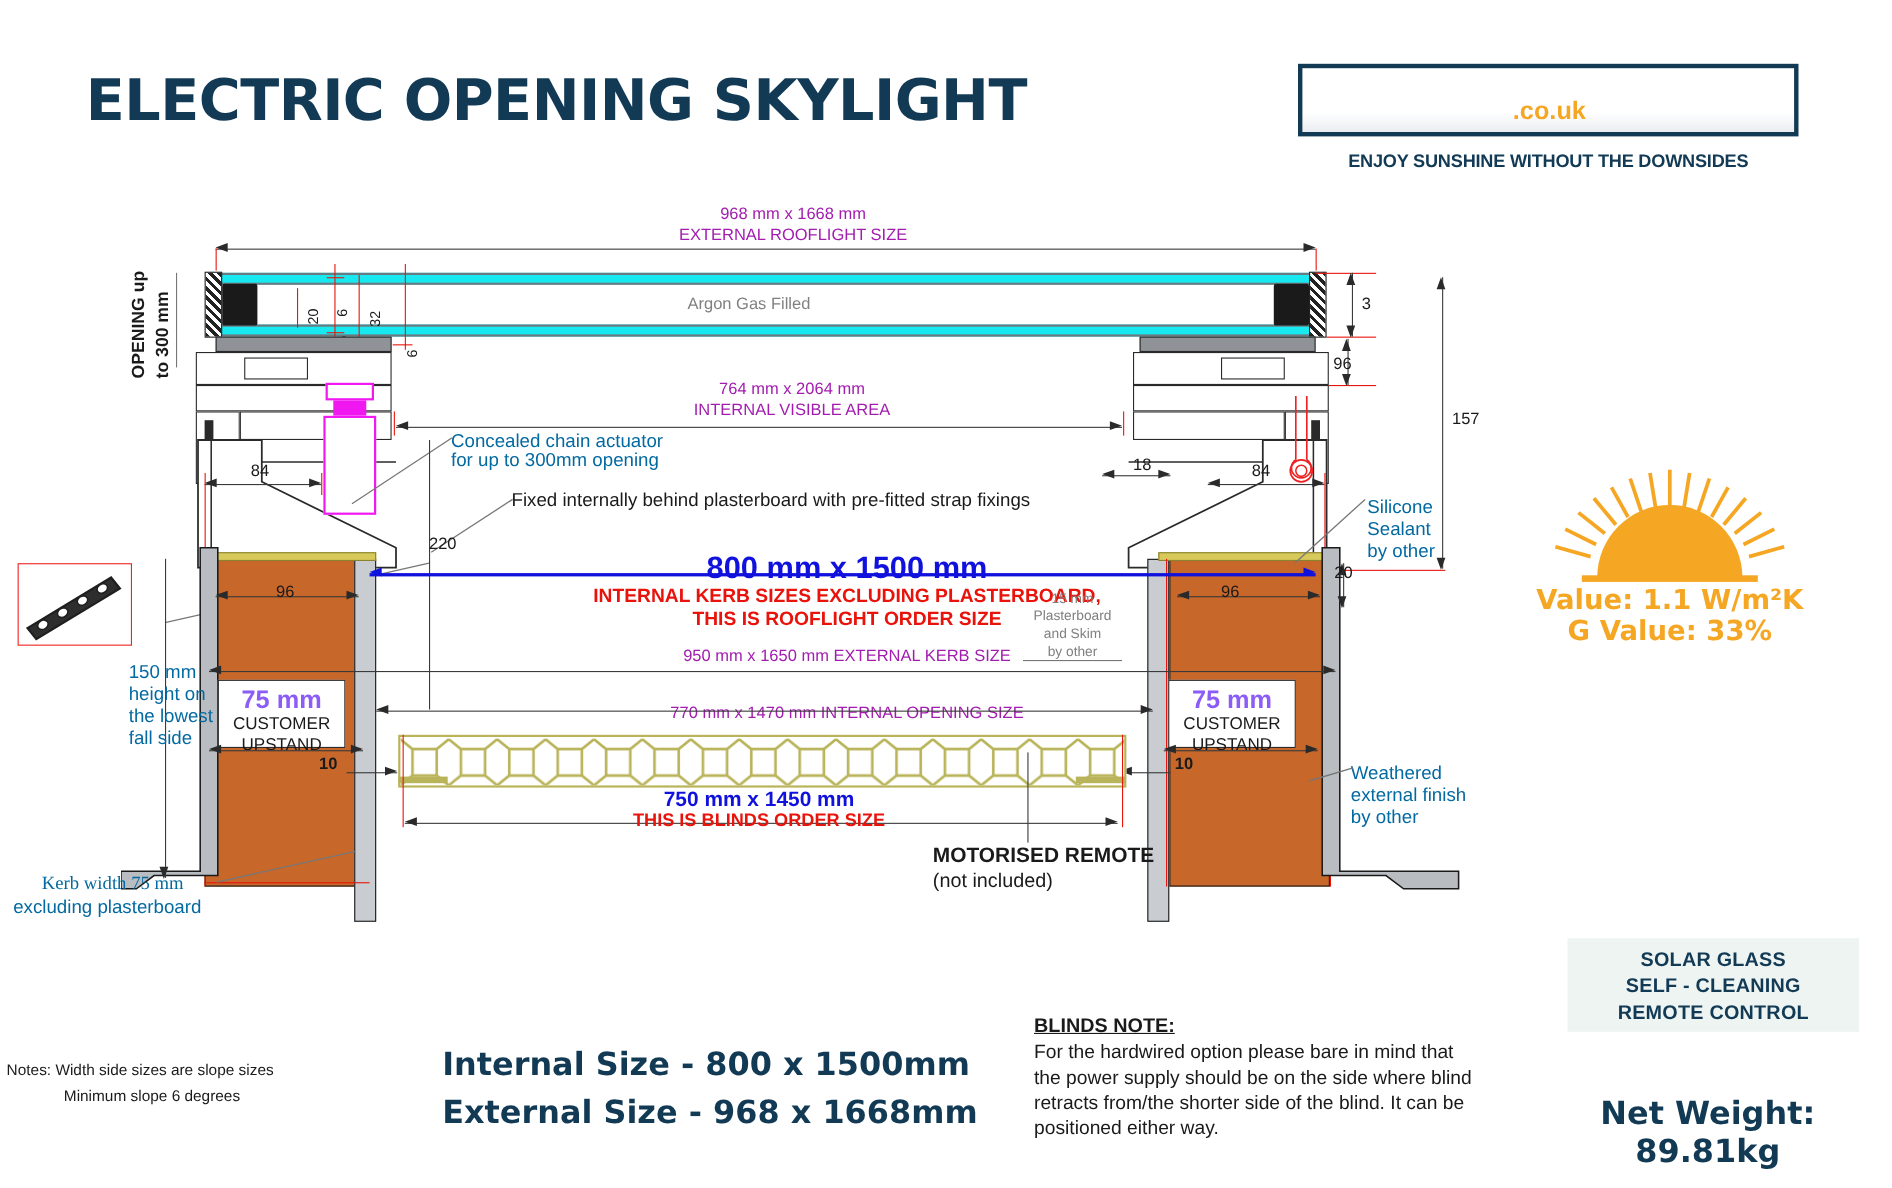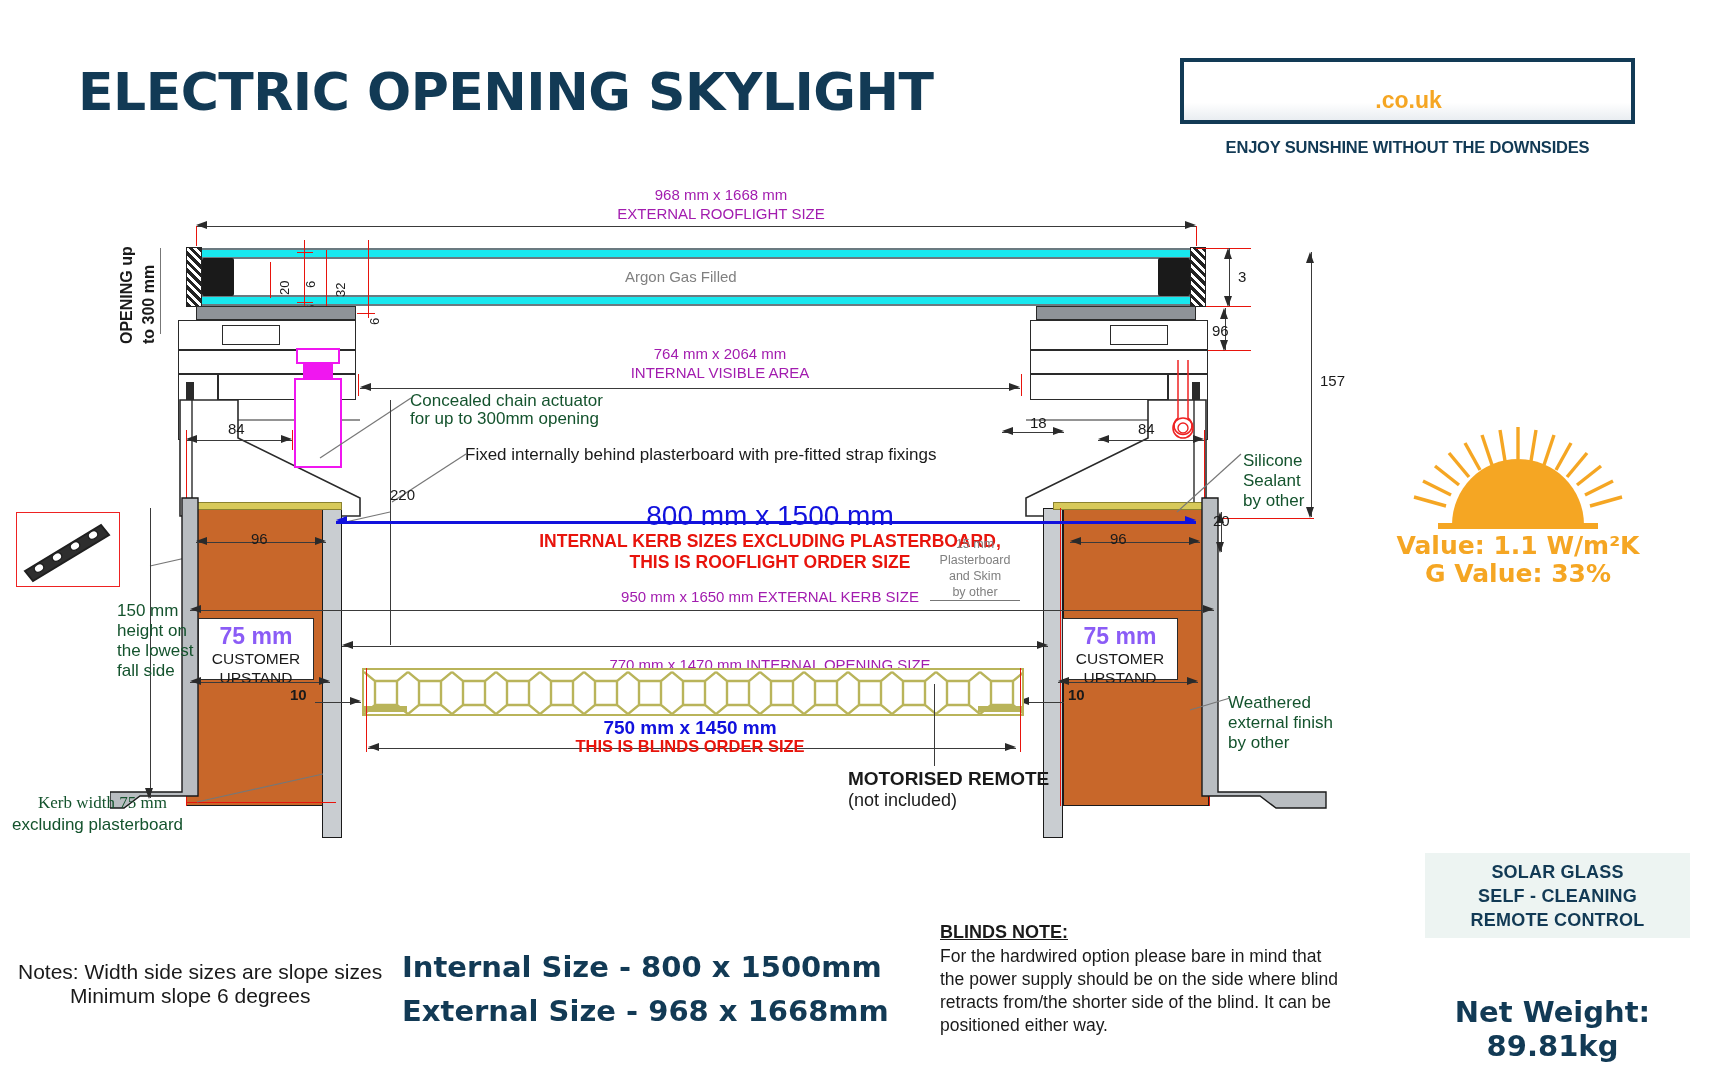--- a/index.html
+++ b/index.html
@@ -35,21 +35,21 @@
     align-self:flex-end; margin-bottom:6px;
   }
   #logo-tagline {
     left:1180px; top:138px; width:455px; text-align:center;
     font-size:16.5px; font-weight:bold; color:#123a55; letter-spacing:-0.2px;
   }
 
   
   .dimtext { font-size:15px; color:#1a1a1a; white-space:nowrap; }
   .dimtext-c { font-size:15px; color:#a21caf; text-align:center; white-space:nowrap; }
-  .graytext { font-size:17px; color:#14532d; line-height:22px; white-space:nowrap; }
+  .graytext { font-size:17px; color:#0369a1; line-height:22px; white-space:nowrap; }
   .blacktext { font-size:17px; color:#1a1a1a; line-height:22px; white-space:nowrap; }
   .smalldim { font-size:13px; color:#1a1a1a; }
   .redtxt { color:#e8140c; }
   .bluetxt { color:#1111dd; }
 
   
   .hline { height:0; border-top:1.4px solid #3a3a3a; }
   .vline { width:0; border-left:1.4px solid #3a3a3a; }
   .thinred { border-top:1.2px solid #e8140c; height:0; }
   .vredline { border-left:1.2px solid #e8140c; width:0; }
@@ -106,21 +106,21 @@
     left:1395px; top:995px; width:315px; text-align:center;
     font-size:29px; font-weight:bold; color:#123a55;
     font-family:"DejaVu Sans", sans-serif;
   }
 
   
   .summary {
     font-size:29px; font-weight:bold; color:#123a55;
     font-family:"DejaVu Sans", sans-serif; white-space:nowrap;
   }
-  #notes { left:18px; top:960px; font-size:21px; color:#1a1a1a; line-height:24px; }
+  #notes { left:6px; top:960px; font-size:14px; color:#1a1a1a; line-height:24px; }
 
   #blinds-note-title {
     left:940px; top:922px; font-size:18px; font-weight:bold; color:#1a1a1a;
     text-decoration:underline;
   }
   #blinds-note-body {
     left:940px; top:945px; width:400px;
     font-size:17.5px; color:#1a1a1a; line-height:23px;
   }
   .vtext { transform:rotate(-90deg); transform-origin:0 0; white-space:nowrap; }
@@ -351,30 +351,30 @@
 <div class="abs hline" style="left:1058px; top:682px; width:140px;"></div>
 <div class="abs arrowL" style="left:1058px; top:677px;"></div>
 <div class="abs arrowR" style="left:1187px; top:677px;"></div>
 <div class="abs dimtext" style="left:1068px; top:686px; font-weight:bold;">10</div>
 <div class="abs hline" style="left:1018px; top:702px; width:46px;"></div>
 <div class="abs arrowL" style="left:1018px; top:697px;"></div>
 
 <div class="abs" style="left:336px; top:521px; width:860px; height:0; border-top:3px solid #1111dd;"></div>
 <div class="abs arrowL-b arrowL" style="left:336px; top:516px;"></div>
 <div class="abs arrowR-b arrowR" style="left:1185px; top:516px;"></div>
-<div class="abs bluetxt" style="left:450px; top:500px; width:640px; text-align:center; font-size:28px; font-weight:normal;">800 mm x 1500 mm</div>
+<div class="abs bluetxt" style="left:450px; top:500px; width:640px; text-align:center; font-size:28px; font-weight:bold;">800 mm x 1500 mm</div>
 <div class="abs redtxt" style="left:450px; top:531px; width:640px; text-align:center; font-size:17.5px; font-weight:bold;">INTERNAL KERB SIZES EXCLUDING PLASTERBOARD,</div>
 <div class="abs redtxt" style="left:450px; top:552px; width:640px; text-align:center; font-size:17.5px; font-weight:bold;">THIS IS ROOFLIGHT ORDER SIZE</div>
 
 <div class="abs dimtext-c" style="left:420px; top:588px; width:700px;">950 mm x 1650 mm EXTERNAL KERB SIZE</div>
 <div class="abs hline" style="left:190px; top:610px; width:1024px;"></div>
 <div class="abs arrowL" style="left:190px; top:605px;"></div>
 <div class="abs arrowR" style="left:1203px; top:605px;"></div>
 
-<div class="abs dimtext-c" style="left:420px; top:656px; width:700px;">770 mm x 1470 mm INTERNAL OPENING SIZE</div>
+<div class="abs dimtext-c" style="left:420px; top:640px; width:700px;">770 mm x 1470 mm INTERNAL OPENING SIZE</div>
 <div class="abs hline" style="left:342px; top:646px; width:706px;"></div>
 <div class="abs arrowL" style="left:342px; top:641px;"></div>
 <div class="abs arrowR" style="left:1037px; top:641px;"></div>
 
 <div class="abs" id="blind-body" style="left:362px; top:668px; width:662px; height:48px;">
   <svg width="660" height="46">
     <defs>
       <pattern id="hc" width="44" height="46" patternUnits="userSpaceOnUse">
         <g fill="none" stroke="#b9b45a" stroke-width="2.4">
           <path d="M0 2 L11 11 L11 35 L0 44"></path>

